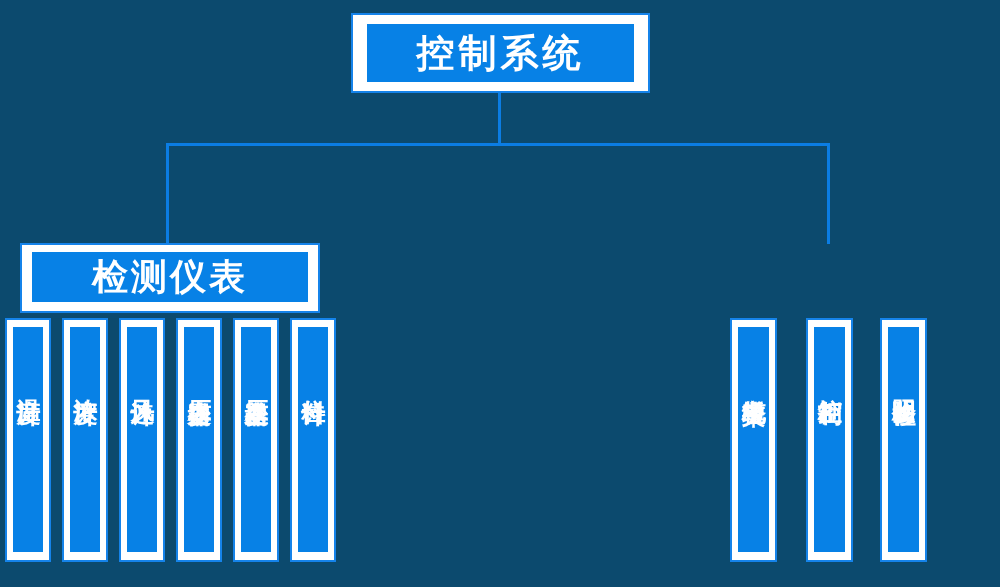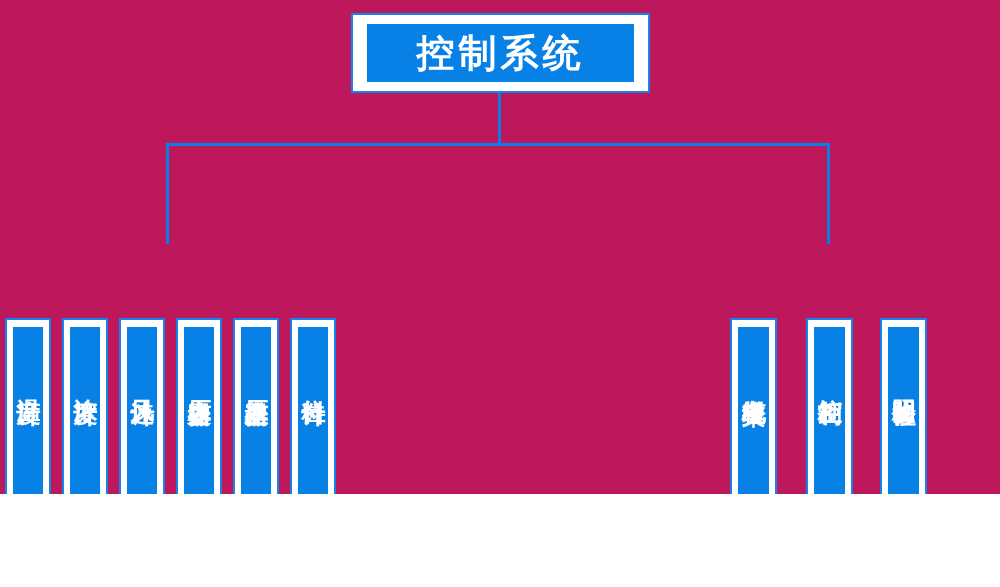--- a/index.html
+++ b/index.html
@@ -3,22 +3,22 @@
 <meta charset="utf-8">
 <style>
   html, body {
     margin: 0;
     padding: 0;
     background: #ffffff;
   }
   .canvas {
     position: relative;
     width: 1000px;
-    height: 494px;
-    background: #be185d;
+    height: 587px;
+    background: #0c4a6e;
     overflow: hidden;
     font-family: "DejaVu Sans", "Liberation Sans", sans-serif;
   }
   .line {
     position: absolute;
     background: #0b7de4;
   }
   .node {
     position: absolute;
     border: 2px solid #1583ea;
@@ -61,20 +61,23 @@
 
   <div class="line" style="left:498px; top:93px; width:3px; height:51px;"></div>
   <div class="line" style="left:166px; top:143px; width:664px; height:3px;"></div>
   <div class="line" style="left:166px; top:143px; width:3px; height:101px;"></div>
   <div class="line" style="left:827px; top:143px; width:3px; height:101px;"></div>
 
   <div class="node root" style="left:351px; top:13px; width:299px; height:80px;">
     <div class="inner">控制系统</div>
   </div>
 
+  <div class="node branch" style="left:20px; top:243px; width:300px; height:70px;">
+    <div class="inner">检测仪表</div>
+  </div>
 
 
   <div class="node leaf" style="left:5px; top:318px; width:46px; height:244px;">
     <div class="inner">
         <span>温度计</span>
       </div>
   </div>
   <div class="node leaf" style="left:62px; top:318px; width:46px; height:244px;">
     <div class="inner">
         <span>浓度计</span>

